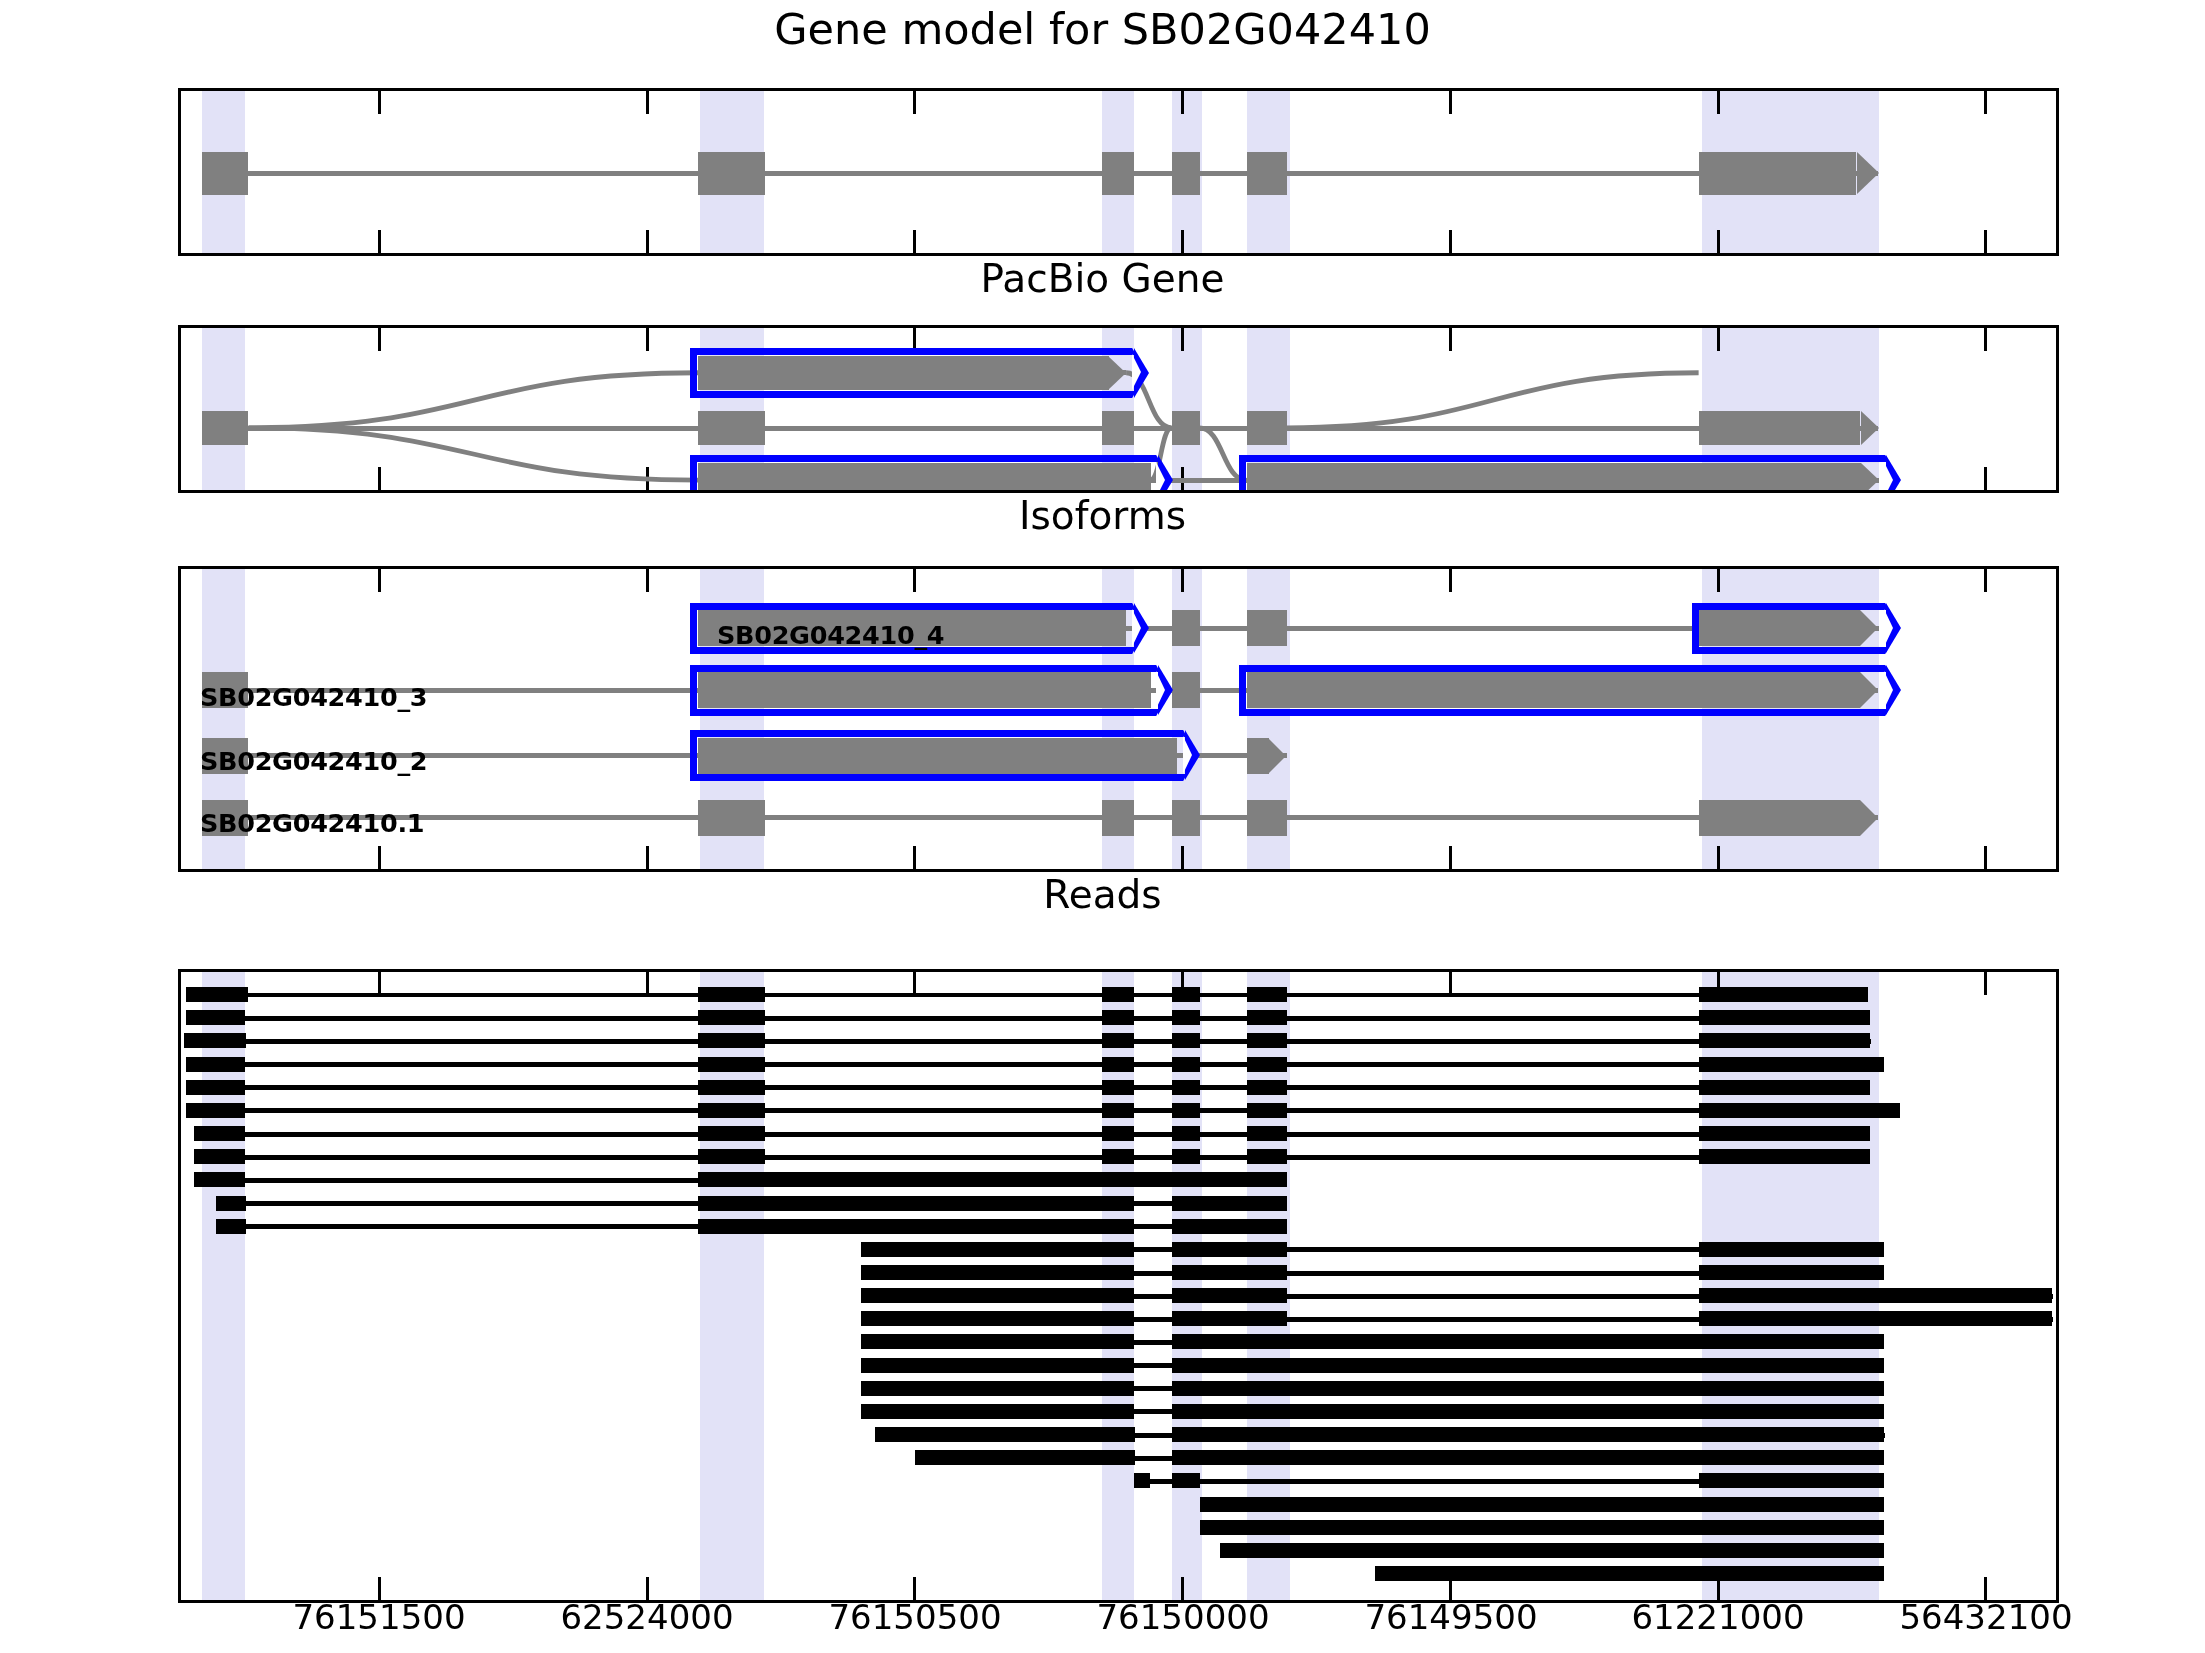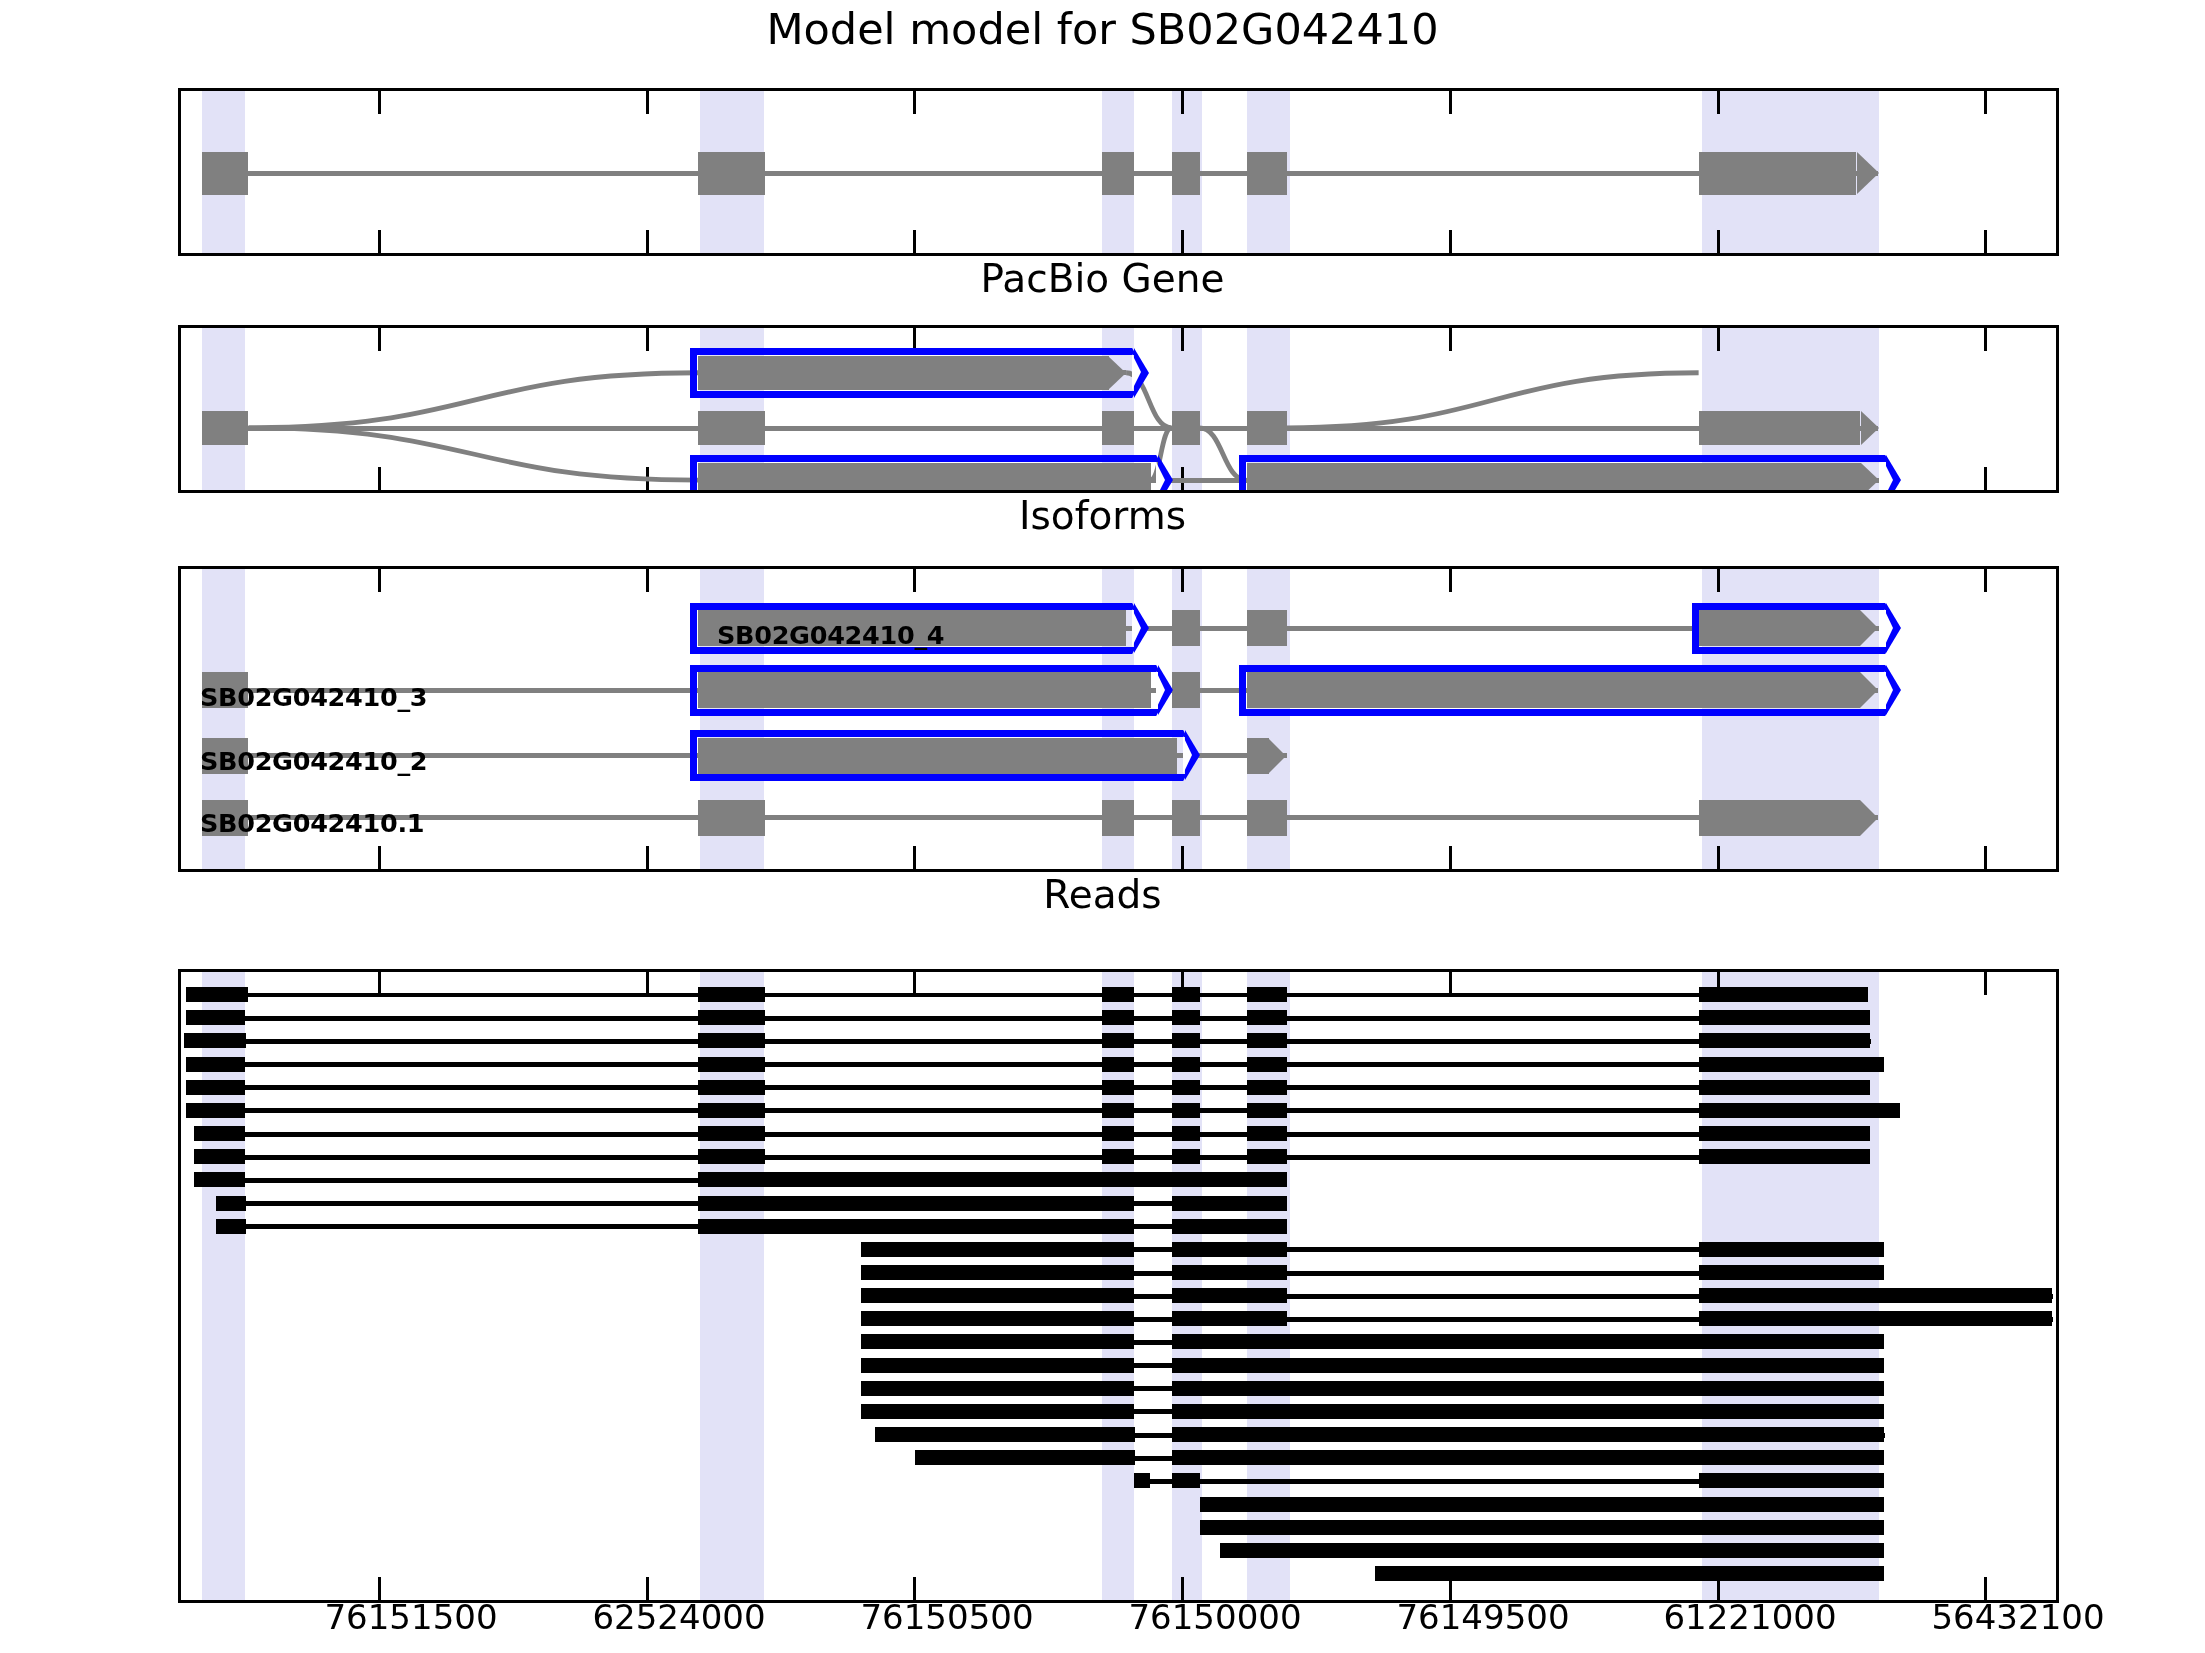--- a/index.html
+++ b/index.html
@@ -35,29 +35,29 @@
 
   .bluebox{position:absolute;box-sizing:border-box;border:7.6px solid #0000ff;background:transparent;}
 
   .iso-label{
     position:absolute;color:#000;font-weight:bold;white-space:nowrap;
     font-size:25.5px;letter-spacing:-0.3px;
   }
 
   .xtick-label{
     position:absolute;top:1597px;color:#000;font-size:34px;
-    text-align:right;white-space:nowrap;transform:translateX(-50%);margin-left:32px;
+    text-align:right;white-space:nowrap;transform:translateX(-50%);
   }
 
   svg.arcs{position:absolute;left:0;top:0;overflow:visible;}
 </style>
 </head>
 <body>
 
-<div class="panel-title" id="title-gene">Model model for SB02G042410</div>
+<div class="panel-title" id="title-gene">Gene model for SB02G042410</div>
 <div class="panel-title" id="title-pacbio">PacBio Gene</div>
 <div class="panel-title" id="title-isoforms">Isoforms</div>
 <div class="panel-title" id="title-reads">Reads</div>
 
 <div class="axes" id="ax-gene">
     <div class="hl" style="left: 21.4px; width: 43px;"></div>
     <div class="hl" style="left: 519px; width: 64px;"></div>
     <div class="hl" style="left: 921px; width: 32px;"></div>
     <div class="hl" style="left: 991px; width: 29.5px;"></div>
     <div class="hl" style="left: 1066px; width: 43px;"></div>

